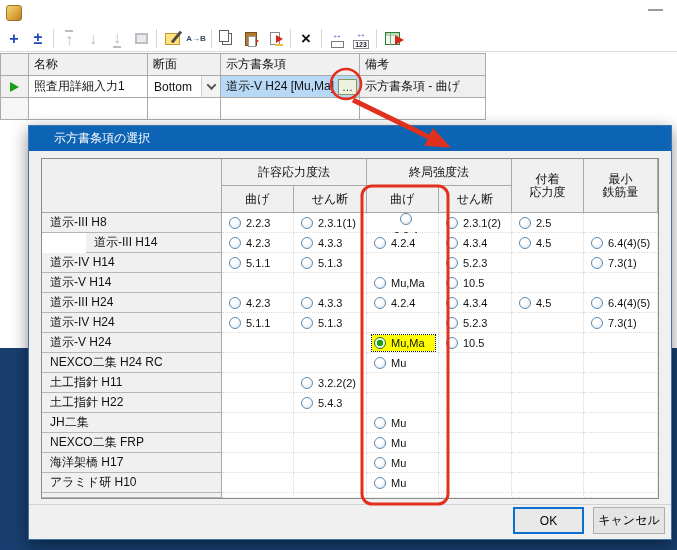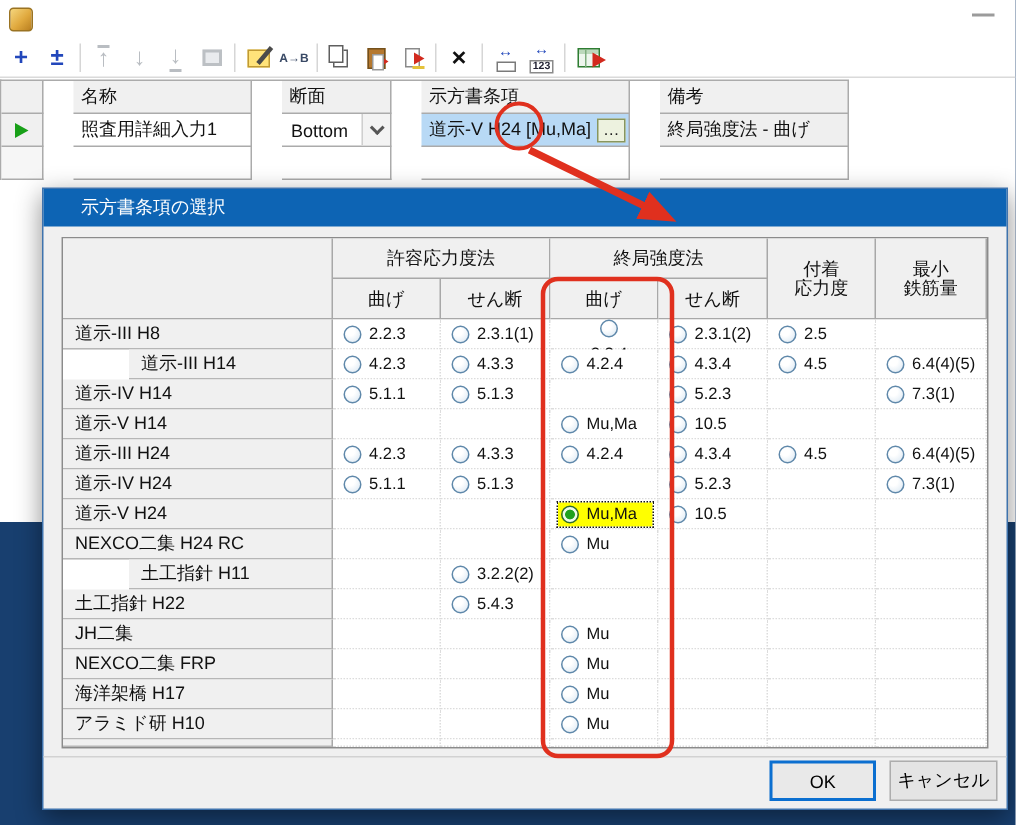--- a/index.html
+++ b/index.html
@@ -44,21 +44,21 @@
   .shape.paste2::before { content:""; position:absolute; right:-4px; bottom:1px; width:0; height:0; border-left:7px solid #d22a1e; border-top:4px solid transparent; border-bottom:4px solid transparent; }
   .shape.paste2::after { content:""; position:absolute; right:-4px; bottom:-2px; width:8px; height:2px; background:#e4c23a; }
   .shape.wbox { width:13px; height:7px; border:1px solid #7a7a7a; background:#fff; }
   .shape.export { width:15px; height:13px; border:1px solid #2e7d32; position:relative;
     background:linear-gradient(#bcd9bc 0 3px, #eef6ee 3px),#eef6ee; }
   .shape.export::before { content:""; position:absolute; left:4px; top:0; width:1px; height:12px; background:#7fae7f; }
   .shape.export::after { content:""; position:absolute; right:-5px; top:2px; width:0; height:0; border-left:9px solid #d22a1e; border-top:5px solid transparent; border-bottom:5px solid transparent; }
 
   
   .mgrid { position:absolute; left:0; top:53px; border-top:1px solid #ababab; border-left:1px solid #ababab; }
-  .mg-row { display:flex;gap:20px; }
+  .mg-row { display:flex; }
   .mg-cell { height:22px; border-right:1px solid #ababab; border-bottom:1px solid #ababab;
     display:flex; align-items:center; padding:0 5px; font-size:12px; background:#fff; overflow:hidden; white-space:nowrap; }
   .mg-head .mg-cell { background:#f0f0f0; }
   .c-sel { width:28px; justify-content:center; padding:0; }
   .c-name { width:119px; }
   .c-sect { width:73px; padding:0; }
   .c-spec { width:139px; }
   .c-rem  { width:126px; }
   .row-data .c-sel { background:#f0f0f0; }
   .row-data .c-spec { background:#b8d9f5; padding-right:2px; }
@@ -187,21 +187,21 @@
           <span class="combo-text">Bottom</span>
           <span class="ddbtn">
               <span class="chev"></span>
             </span>
         </span>
       </div>
       <div class="mg-cell c-spec">
         <span class="spec-text">道示-V H24 [Mu,Ma]</span>
         <span class="ellip">…</span>
       </div>
-      <div class="mg-cell c-rem">終局強度法 - 曲げ</div>
+      <div class="mg-cell c-rem">示方書条項 - 曲げ</div>
     </div>
     <div class="mg-row">
       <div class="mg-cell c-sel" style="background:#f6f6f6"></div>
       <div class="mg-cell c-name"></div>
       <div class="mg-cell c-sect"></div>
       <div class="mg-cell c-spec"></div>
       <div class="mg-cell c-rem"></div>
     </div>
   </div>
 </div>
@@ -363,21 +363,21 @@
       <div class="lcell" style="grid-area: 10 / 1;">NEXCO二集 H24 RC</div>
       <div class="dcell" style="grid-area: 10 / 2;"></div>
       <div class="dcell" style="grid-area: 10 / 3;"></div>
       <div class="dcell" style="grid-area: 10 / 4;">
         <span class="rdo"></span>
         <span class="val">Mu</span>
       </div>
       <div class="dcell" style="grid-area: 10 / 5;"></div>
       <div class="dcell" style="grid-area: 10 / 6;"></div>
       <div class="dcell" style="grid-area: 10 / 7;"></div>
-      <div class="lcell" style="grid-area: 11 / 1; margin-left: 44px;">土工指針 H11</div>
+      <div class="lcell" style="grid-area: 11 / 1;">土工指針 H11</div>
       <div class="dcell" style="grid-area: 11 / 2;"></div>
       <div class="dcell" style="grid-area: 11 / 3;">
         <span class="rdo"></span>
         <span class="val">3.2.2(2)</span>
       </div>
       <div class="dcell" style="grid-area: 11 / 4;"></div>
       <div class="dcell" style="grid-area: 11 / 5;"></div>
       <div class="dcell" style="grid-area: 11 / 6;"></div>
       <div class="dcell" style="grid-area: 11 / 7;"></div>
       <div class="lcell" style="grid-area: 12 / 1;">土工指針 H22</div>

